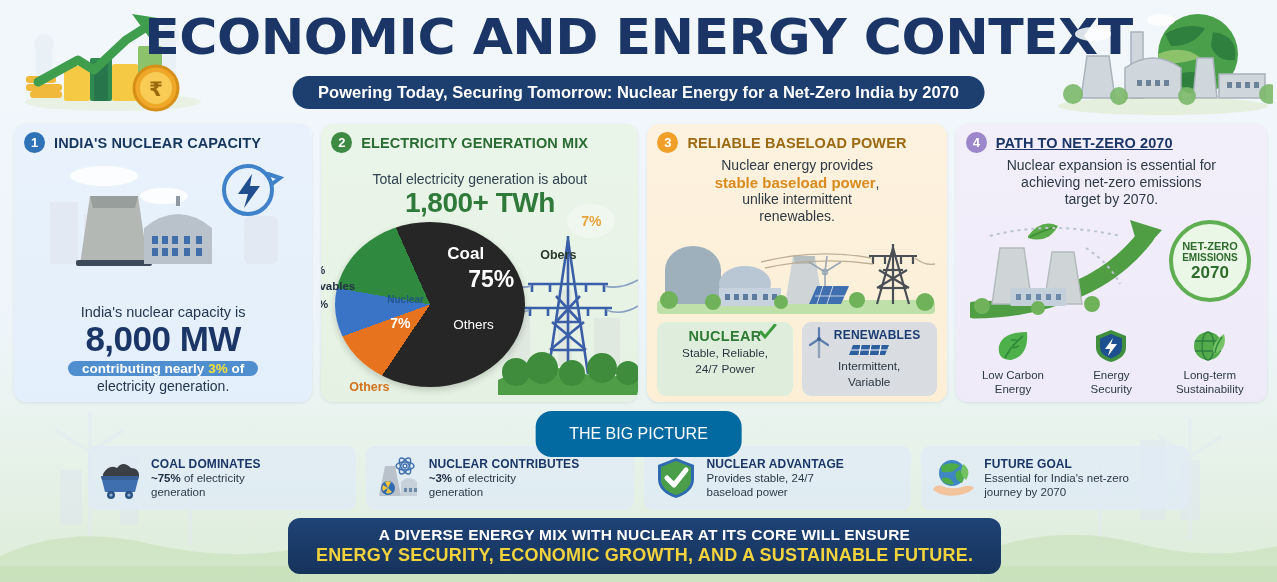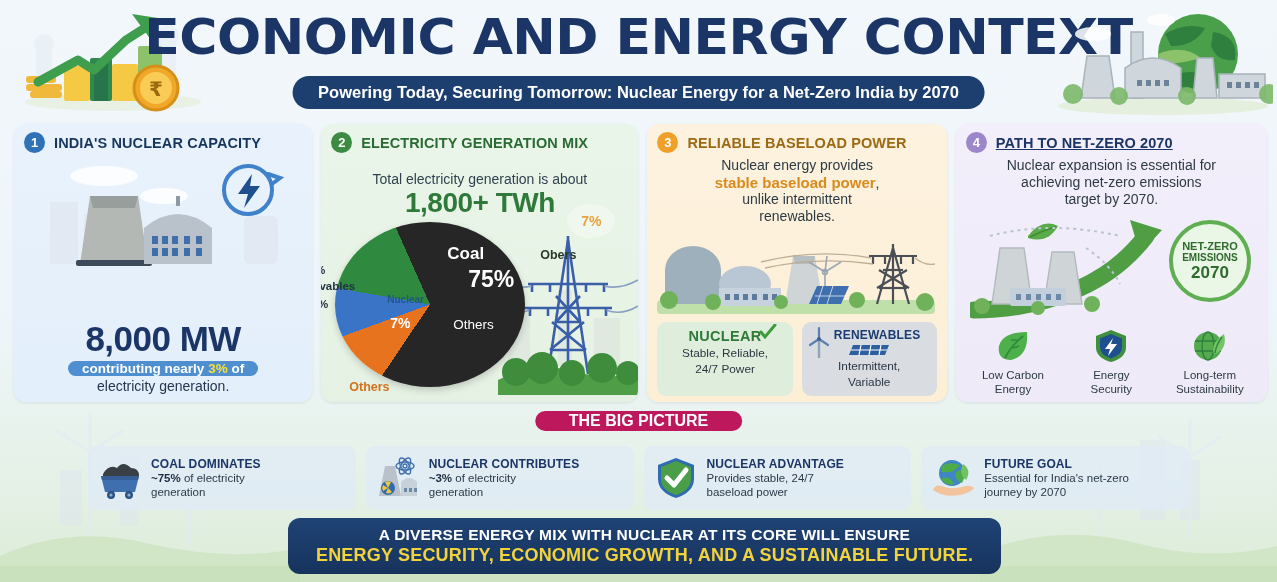--- a/index.html
+++ b/index.html
@@ -99,22 +99,22 @@
   .c4-ic { flex:1; text-align:center; }
   .c4-ic-lbl { font-size:11.5px; color:#2b3a45; line-height:1.18; margin-top:1px; }
   .nz-badge { position:absolute; right:16px; top:96px; width:82px; height:82px; border-radius:50%;
               background:#eaf6e6; border:4px solid #5fae52; display:flex; flex-direction:column;
               align-items:center; justify-content:center; color:#2e6b2c; }
   .nz-1 { font-size:11px; font-weight:bold; } .nz-2 { font-size:10px; font-weight:bold; }
   .nz-3 { font-size:17px; font-weight:bold; }
 
   
   .bp-pill { position:absolute; left:50%; transform:translateX(-50%); top:411px;
-             background:#be185d; color:#fff; border-radius:16px; padding:1px 34px;
-             font-size:16px; font-weight:bold; z-index:3; }
+             background:#0369a1; color:#fff; border-radius:16px; padding:14px 34px;
+             font-size:16px; font-weight:normal; z-index:3; }
   .tiles { position:absolute; top:446px; left:88px; right:88px; height:64px; display:flex; gap:10px; }
   .tile { flex:1; background:rgba(223,234,245,.82); border-radius:9px; display:flex;
           align-items:center; gap:8px; padding:5px 9px; }
   .tile-ic { width:46px; height:44px; flex:0 0 auto; }
   .tile-ttl { font-size:12px; font-weight:bold; color:#1b3666; letter-spacing:.1px; }
   .tile-sub { font-size:11.5px; color:#2b3a48; line-height:1.22; }
   .tile-sub b { color:#1b2b3f; }
 
   
   .banner { position:absolute; left:288px; right:276px; bottom:8px; height:56px;
@@ -257,20 +257,21 @@
           <rect x="130" y="96" width="6" height="8"></rect>
         <rect x="140" y="96" width="6" height="8"></rect>
           <rect x="152" y="96" width="6" height="8"></rect>
         <rect x="164" y="96" width="6" height="8"></rect>
       </g>
       <circle cx="216" cy="38" r="24" fill="none" stroke="#3f82c9" stroke-width="4"></circle>
       <path d="M236 22 L248 26 L240 32" fill="none" stroke="#3f82c9" stroke-width="4" stroke-linecap="round"></path>
       <path d="M220 22 L206 42 L216 42 L212 56 L228 34 L218 34 Z" fill="#1f4f8f"></path>
     </svg>
     <div class="c1-txt">
+      <div class="c1-lead">India's nuclear capacity is</div>
       <div class="c1-big">8,000 MW</div>
       <div class="c1-pill"><span>contributing nearly </span><span class="hl">3%</span><span> of</span></div>
       <div class="c1-tail">electricity generation.</div>
     </div>
   </div>
 
   <div class="card c2">
     <div class="card-head">
       <div class="badge b2">2</div>
       <div class="card-title t2">ELECTRICITY GENERATION MIX</div>

